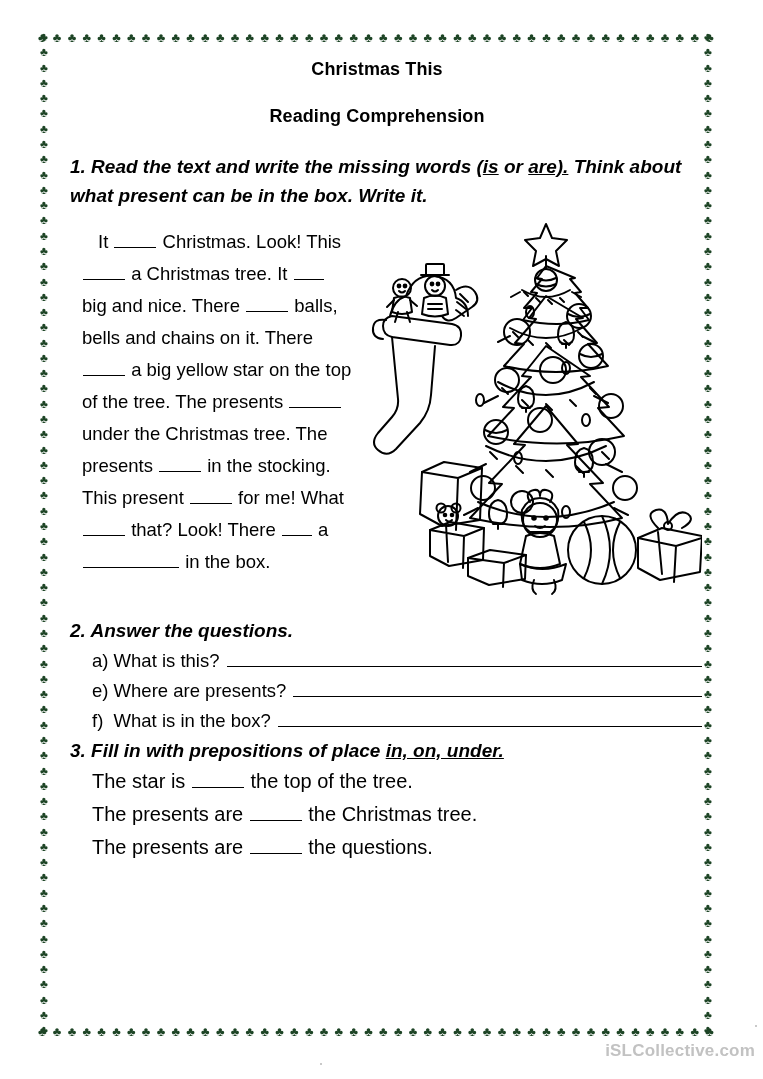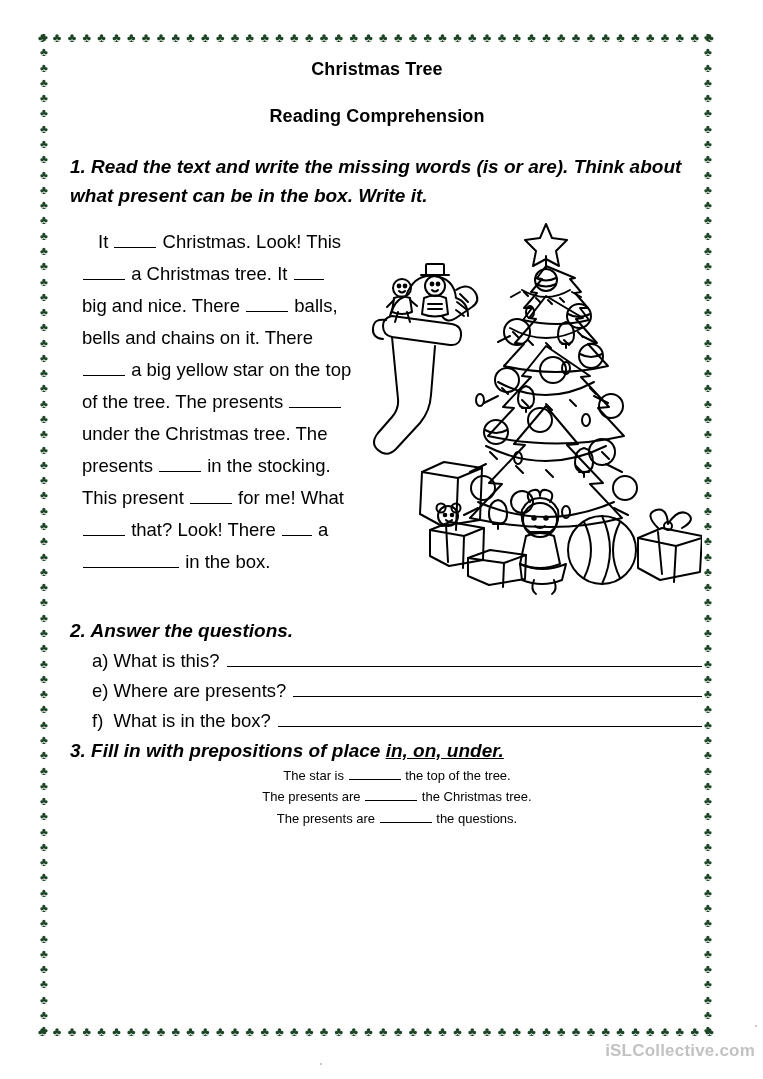--- a/index.html
+++ b/index.html
@@ -72,21 +72,21 @@
 
   .instruction {
     font-weight: bold;
     font-style: italic;
     font-size: 19px;
     line-height: 1.5;
     margin-top: 26px;
     padding-left: 18px;
     padding-right: 8px;
   }
-  .instruction .u { }
+  .instruction .u { text-decoration: underline; }
 
   
   .passage-wrap {
     position: relative;
     margin-top: 16px;
     height: 390px;
   }
   .passage {
     position: absolute;
     left: 30px;
@@ -140,24 +140,23 @@
     flex: 1 1 auto;
     border-bottom: 1.6px solid #000;
     margin-left: 7px;
     margin-right: 0px;
     height: 0.95em;
   }
 
   
   .prep-list { margin-top: 3px; }
   .prep-row {
-    font-size: 13px;
+    font-size: 20px;
     line-height: 1.66;
     padding-left: 40px;
-    text-align: center;
   }
 
   
   .watermark {
     position: absolute;
     right: 8px;
     bottom: 18px;
     font-size: 17px;
     font-weight: bold;
     color: #c2c2c2;
@@ -402,21 +401,21 @@
       <span class="tree-glyph" style="color:#1d4425">♣</span>
       <span class="tree-glyph" style="color:#1d4425">♣</span>
       <span class="tree-glyph" style="color:#1d4425">♣</span>
       <span class="tree-glyph" style="color:#1d4425">♣</span>
       <span class="tree-glyph" style="color:#1d4425">♣</span>
     </div>
 </div>
 
 <div class="content">
 
-  <div class="title t1">Christmas Tree</div>
+  <div class="title t1">Christmas This</div>
   <div class="title t2">Reading Comprehension</div>
 
   <div class="instruction">
     <span>1. Read the text and write the missing words (</span><span class="u">is</span><span> or </span><span class="u">are).</span><span> Think about what present can be in the box. Write it.</span>
   </div>
 
   <div class="passage-wrap">
 
     <div class="passage"><span>It </span><span class="blank b-md"></span><span> Christmas. Look! This </span><span class="blank b-md"></span><span> a Christmas tree. It </span><span class="blank b-sm"></span><span> big and nice. There </span><span class="blank b-md"></span><span> balls, bells and chains on it. There </span><span class="blank b-md"></span><span> a big yellow star on the top of the tree. The presents </span><span class="blank b-lg"></span><span> under the Christmas tree. The presents </span><span class="blank b-md"></span><span> in the stocking. This present </span><span class="blank b-md"></span><span> for me! What </span><span class="blank b-md"></span><span> that? Look! There </span><span class="blank b-sm"></span><span> a </span><span class="blank b-xl"></span><span> in the box.</span></div>
 

